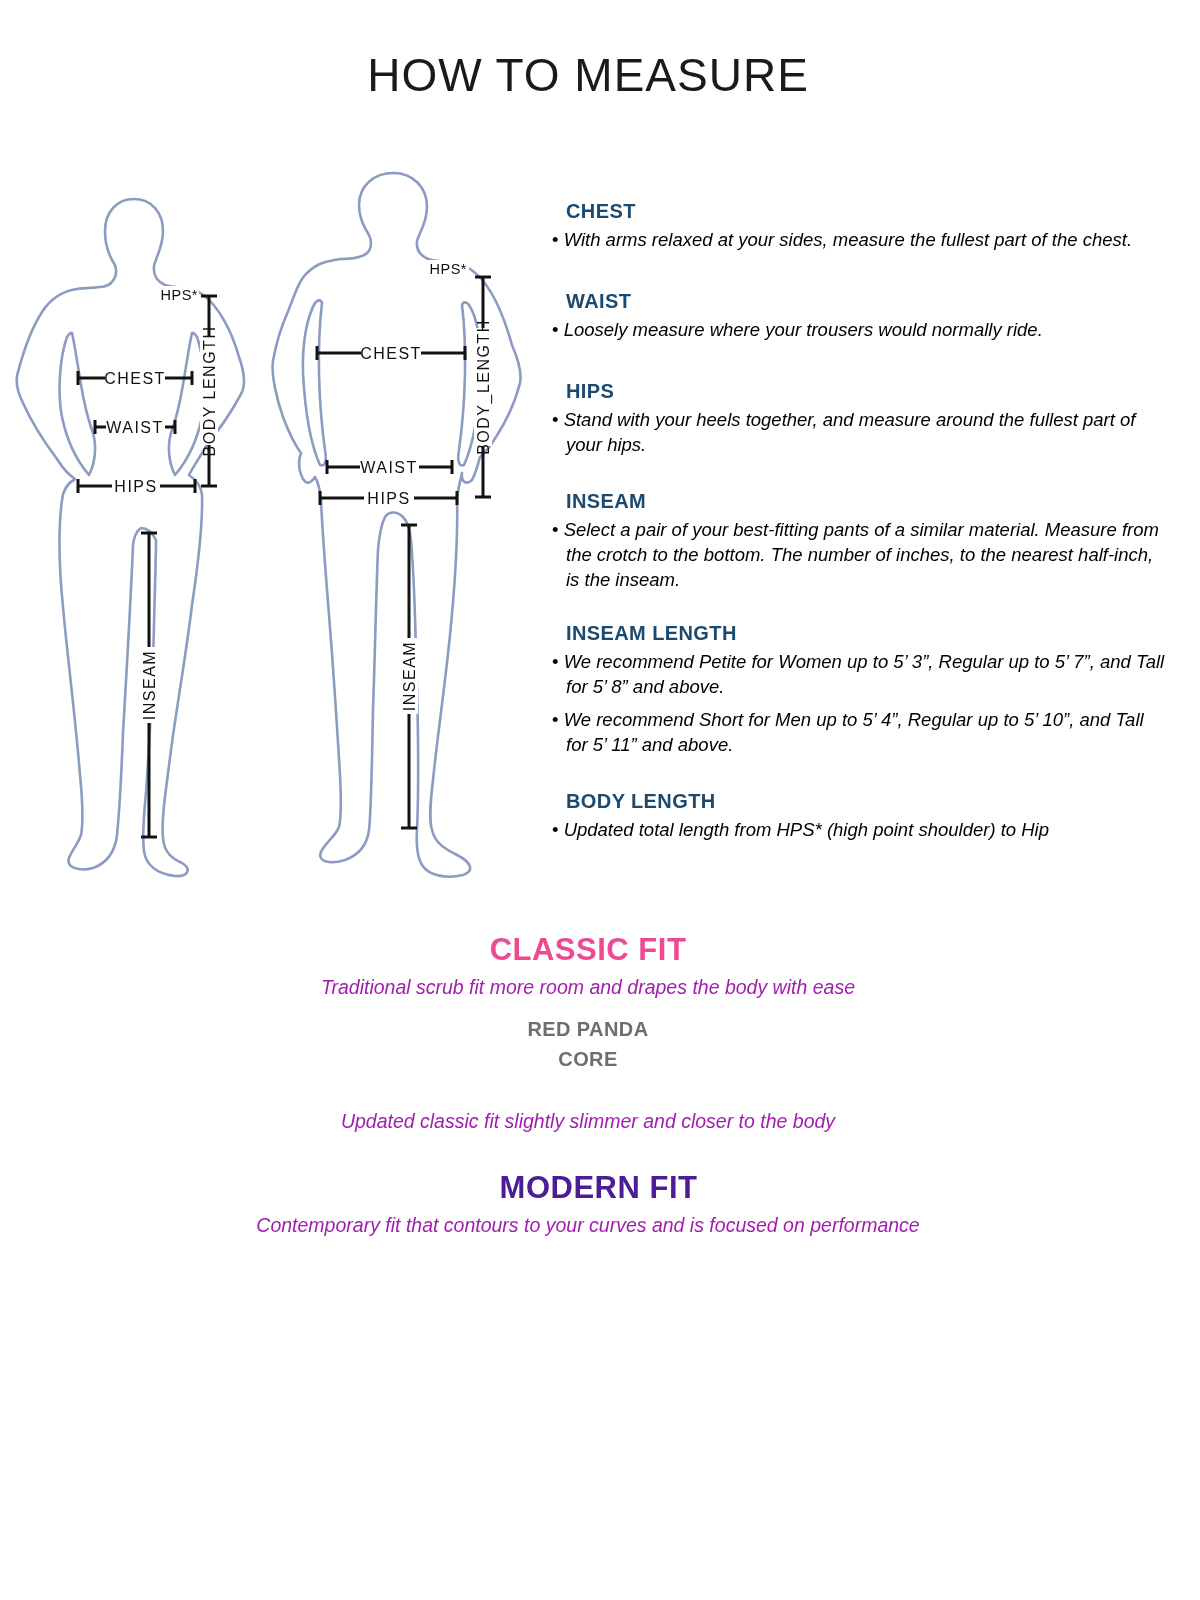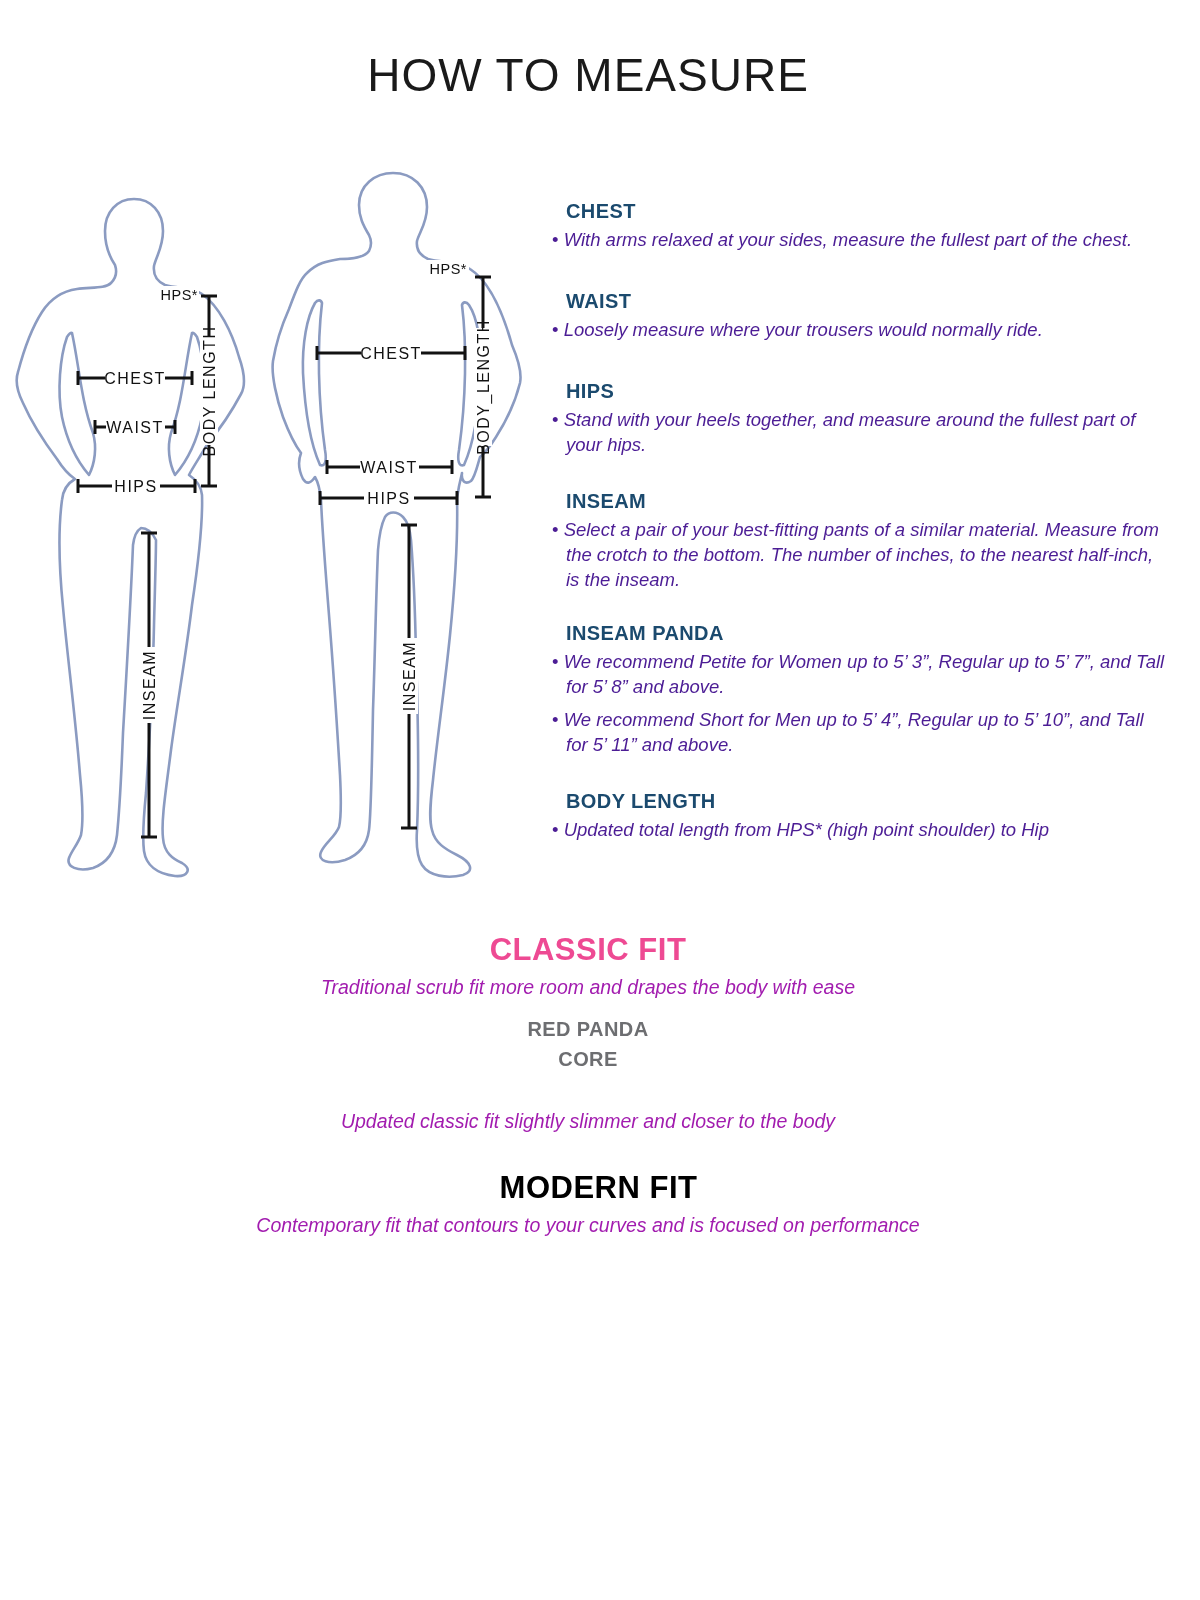--- a/index.html
+++ b/index.html
@@ -28,21 +28,21 @@
   
   .instr {
     position:absolute; left:552px; width:615px;
   }
   .instr h3 {
     color:#1b4a6e; font-size:20px; font-weight:700;
     letter-spacing:0.4px; margin-left:14px; margin-bottom:4px;
   }
   .instr p.b {
     font-size:18.5px; font-style:italic; line-height:25px;
-    color:#4c1d95; padding-left:14px; text-indent:-14px;
+    color:#000000; padding-left:14px; text-indent:-14px;
     margin-bottom:8px;
   }
   .instr p.b::before { content:"\2022\00a0"; font-style:normal; }
   
   .fits {
     position:absolute; top:930px; left:0; width:1176px; text-align:center;
   }
   .fit + .fit { margin-top:34px; }
   .fit-name { font-size:31px; font-weight:700; line-height:40px; letter-spacing:0.5px; }
   .fit-desc { font-size:19.5px; font-style:italic; line-height:26px; margin-top:4px; color:#a21caf; }
@@ -255,21 +255,21 @@
     <h3>HIPS</h3>
     <p class="b">Stand with your heels together, and measure around the fullest part of your hips.</p>
   </section>
 
   <section class="instr" style="top:490px">
     <h3>INSEAM</h3>
     <p class="b">Select a pair of your best-fitting pants of a similar material. Measure from the crotch to the bottom. The number of inches, to the nearest half-inch, is the inseam.</p>
   </section>
 
   <section class="instr" style="top:622px">
-    <h3>INSEAM PANDA</h3>
+    <h3>INSEAM LENGTH</h3>
     <p class="b">We recommend Petite for Women up to 5’ 3”, Regular up to 5’ 7”, and Tall for 5’ 8” and above.</p>
     <p class="b">We recommend Short for Men up to 5’ 4”, Regular up to 5’ 10”, and Tall for 5’ 11” and above.</p>
   </section>
 
   <section class="instr" style="top:790px">
     <h3>BODY LENGTH</h3>
     <p class="b">Updated total length from HPS* (high point shoulder) to Hip</p>
   </section>
 
   <div class="fits">
@@ -281,19 +281,19 @@
         <div class="brand">RED PANDA</div>
         <div class="brand">CORE</div>
       </div>
     </div>
 
     <div class="fit">
       <p class="fit-desc">Updated classic fit slightly slimmer and closer to the body</p>
     </div>
 
     <div class="fit">
-      <h2 class="fit-name" style="color: #000000; margin-left: 21px;">MODERN FIT</h2>
+      <h2 class="fit-name" style="color: #4c1d95; margin-left: 21px;">MODERN FIT</h2>
       <p class="fit-desc">Contemporary fit that contours to your curves and is focused on performance</p>
     </div>
 
   </div>
 
 </div>
 
 </body></html>

